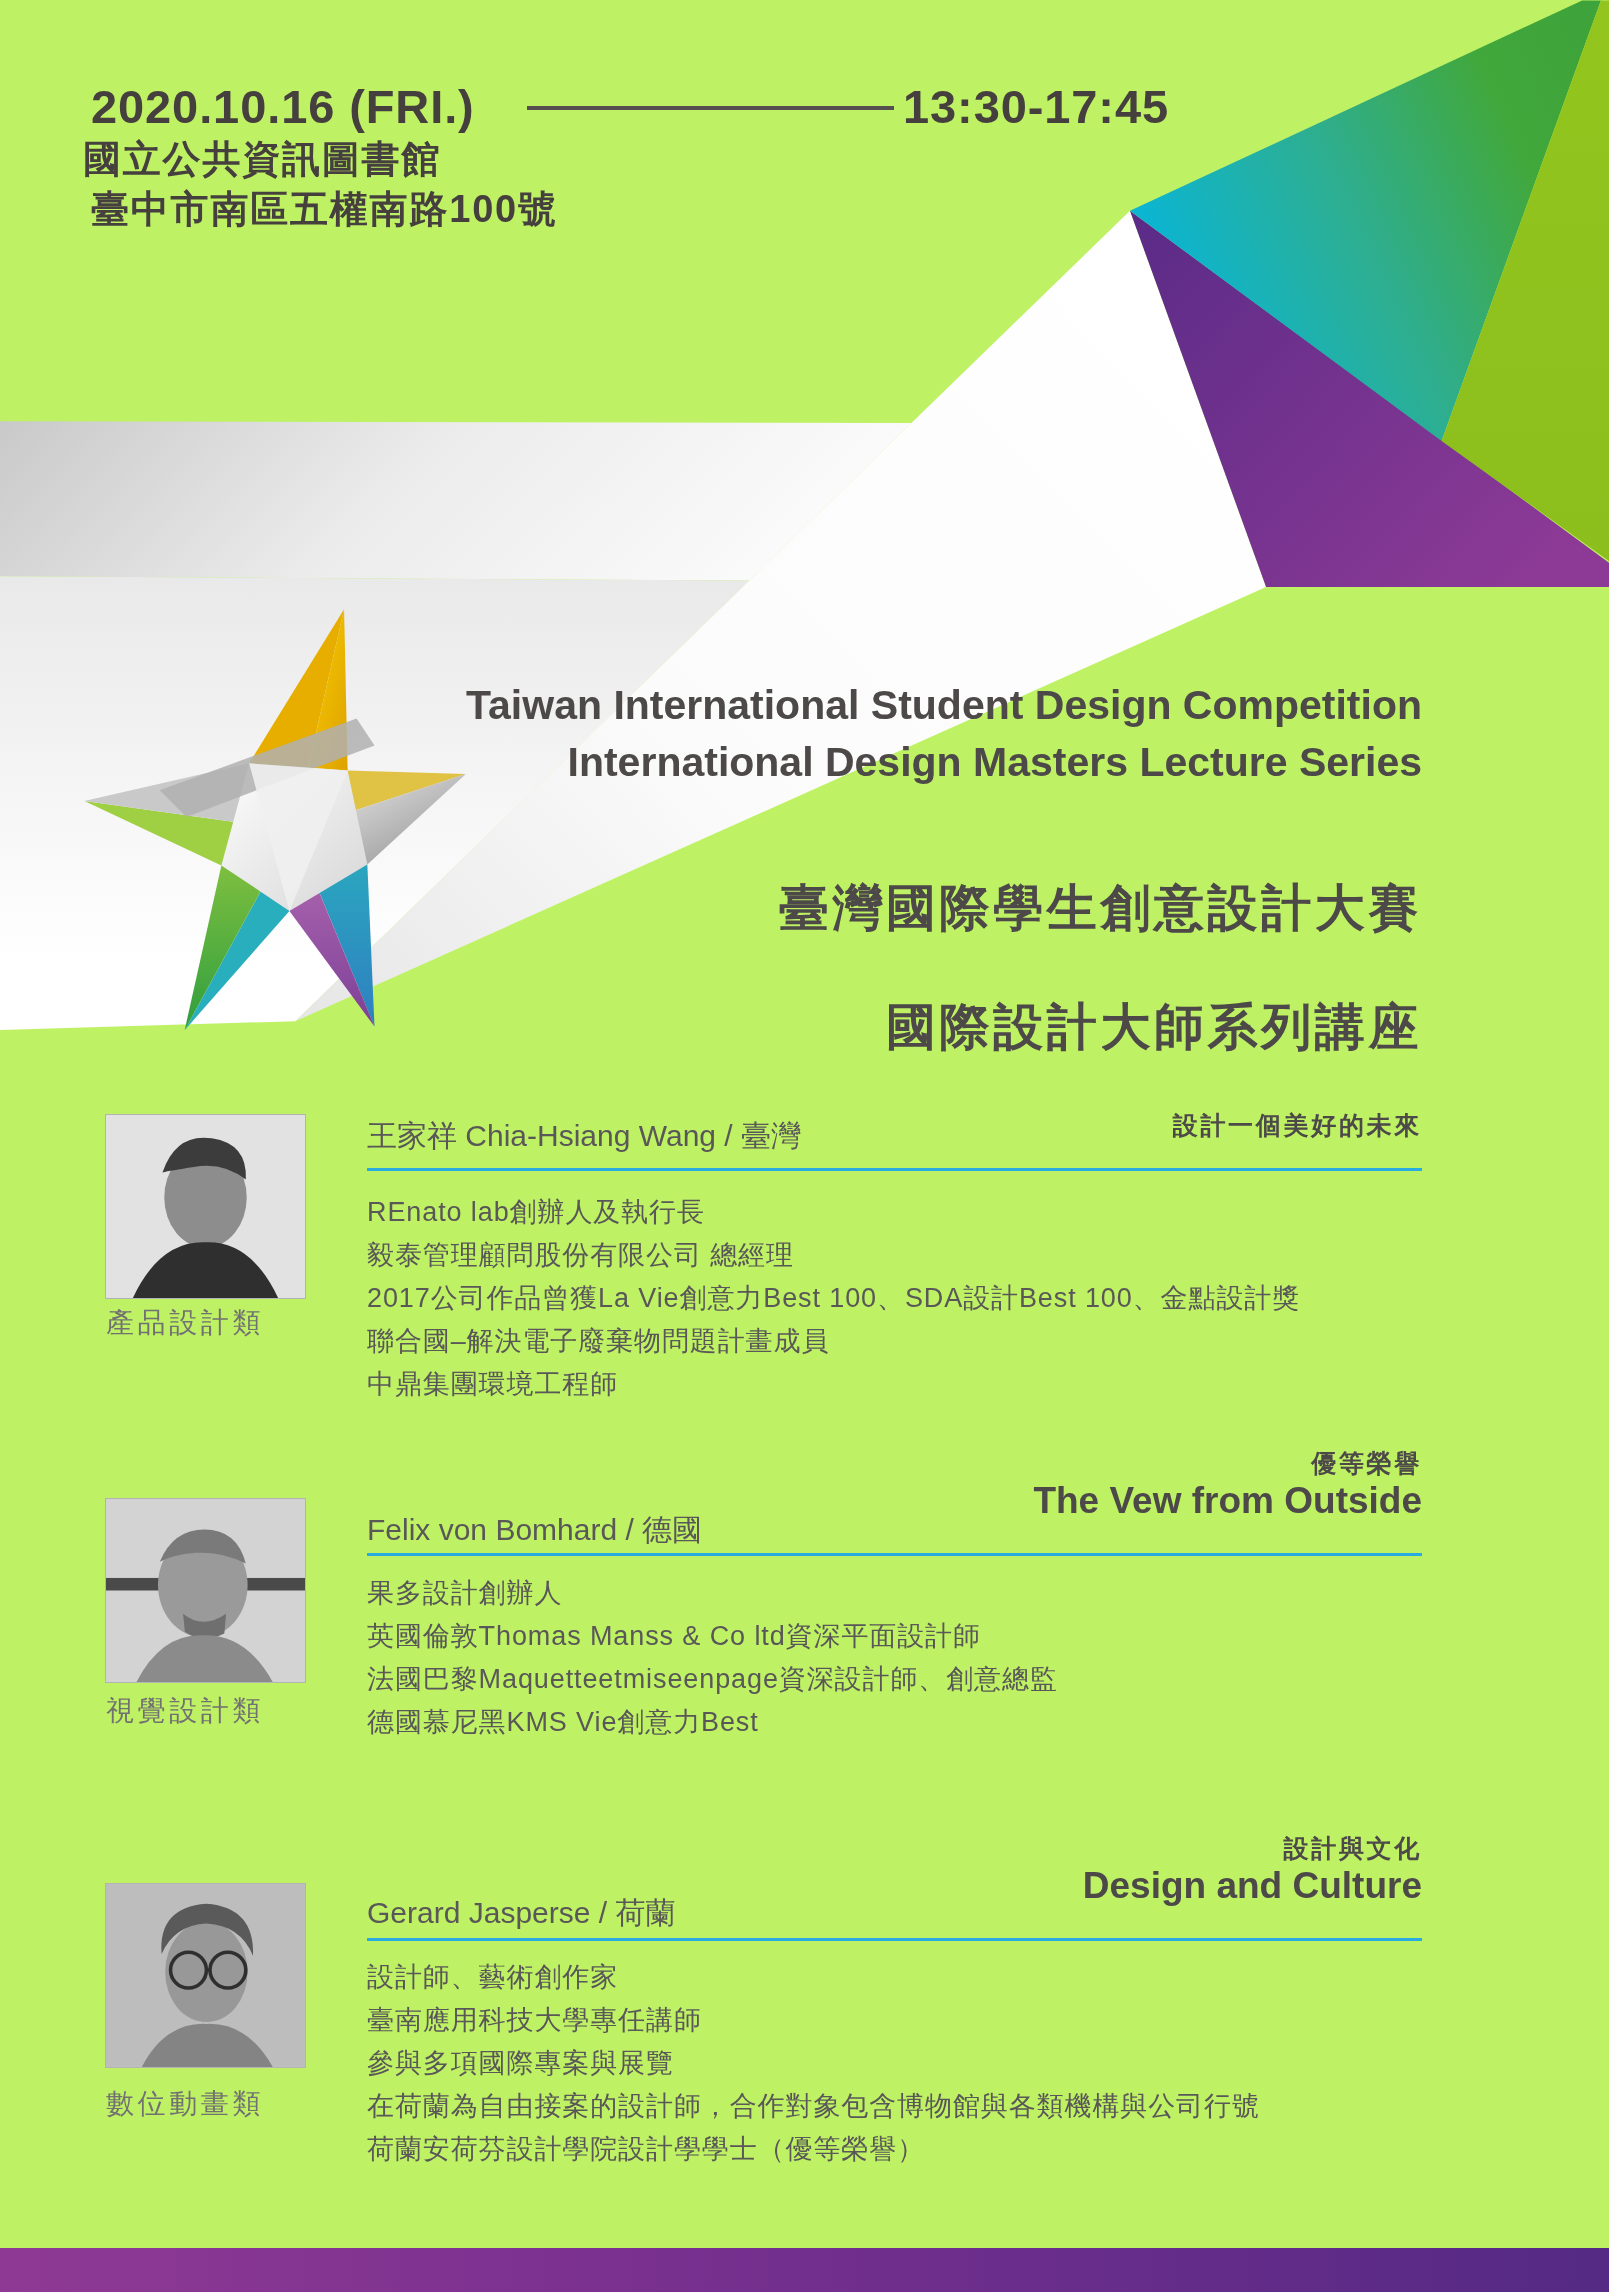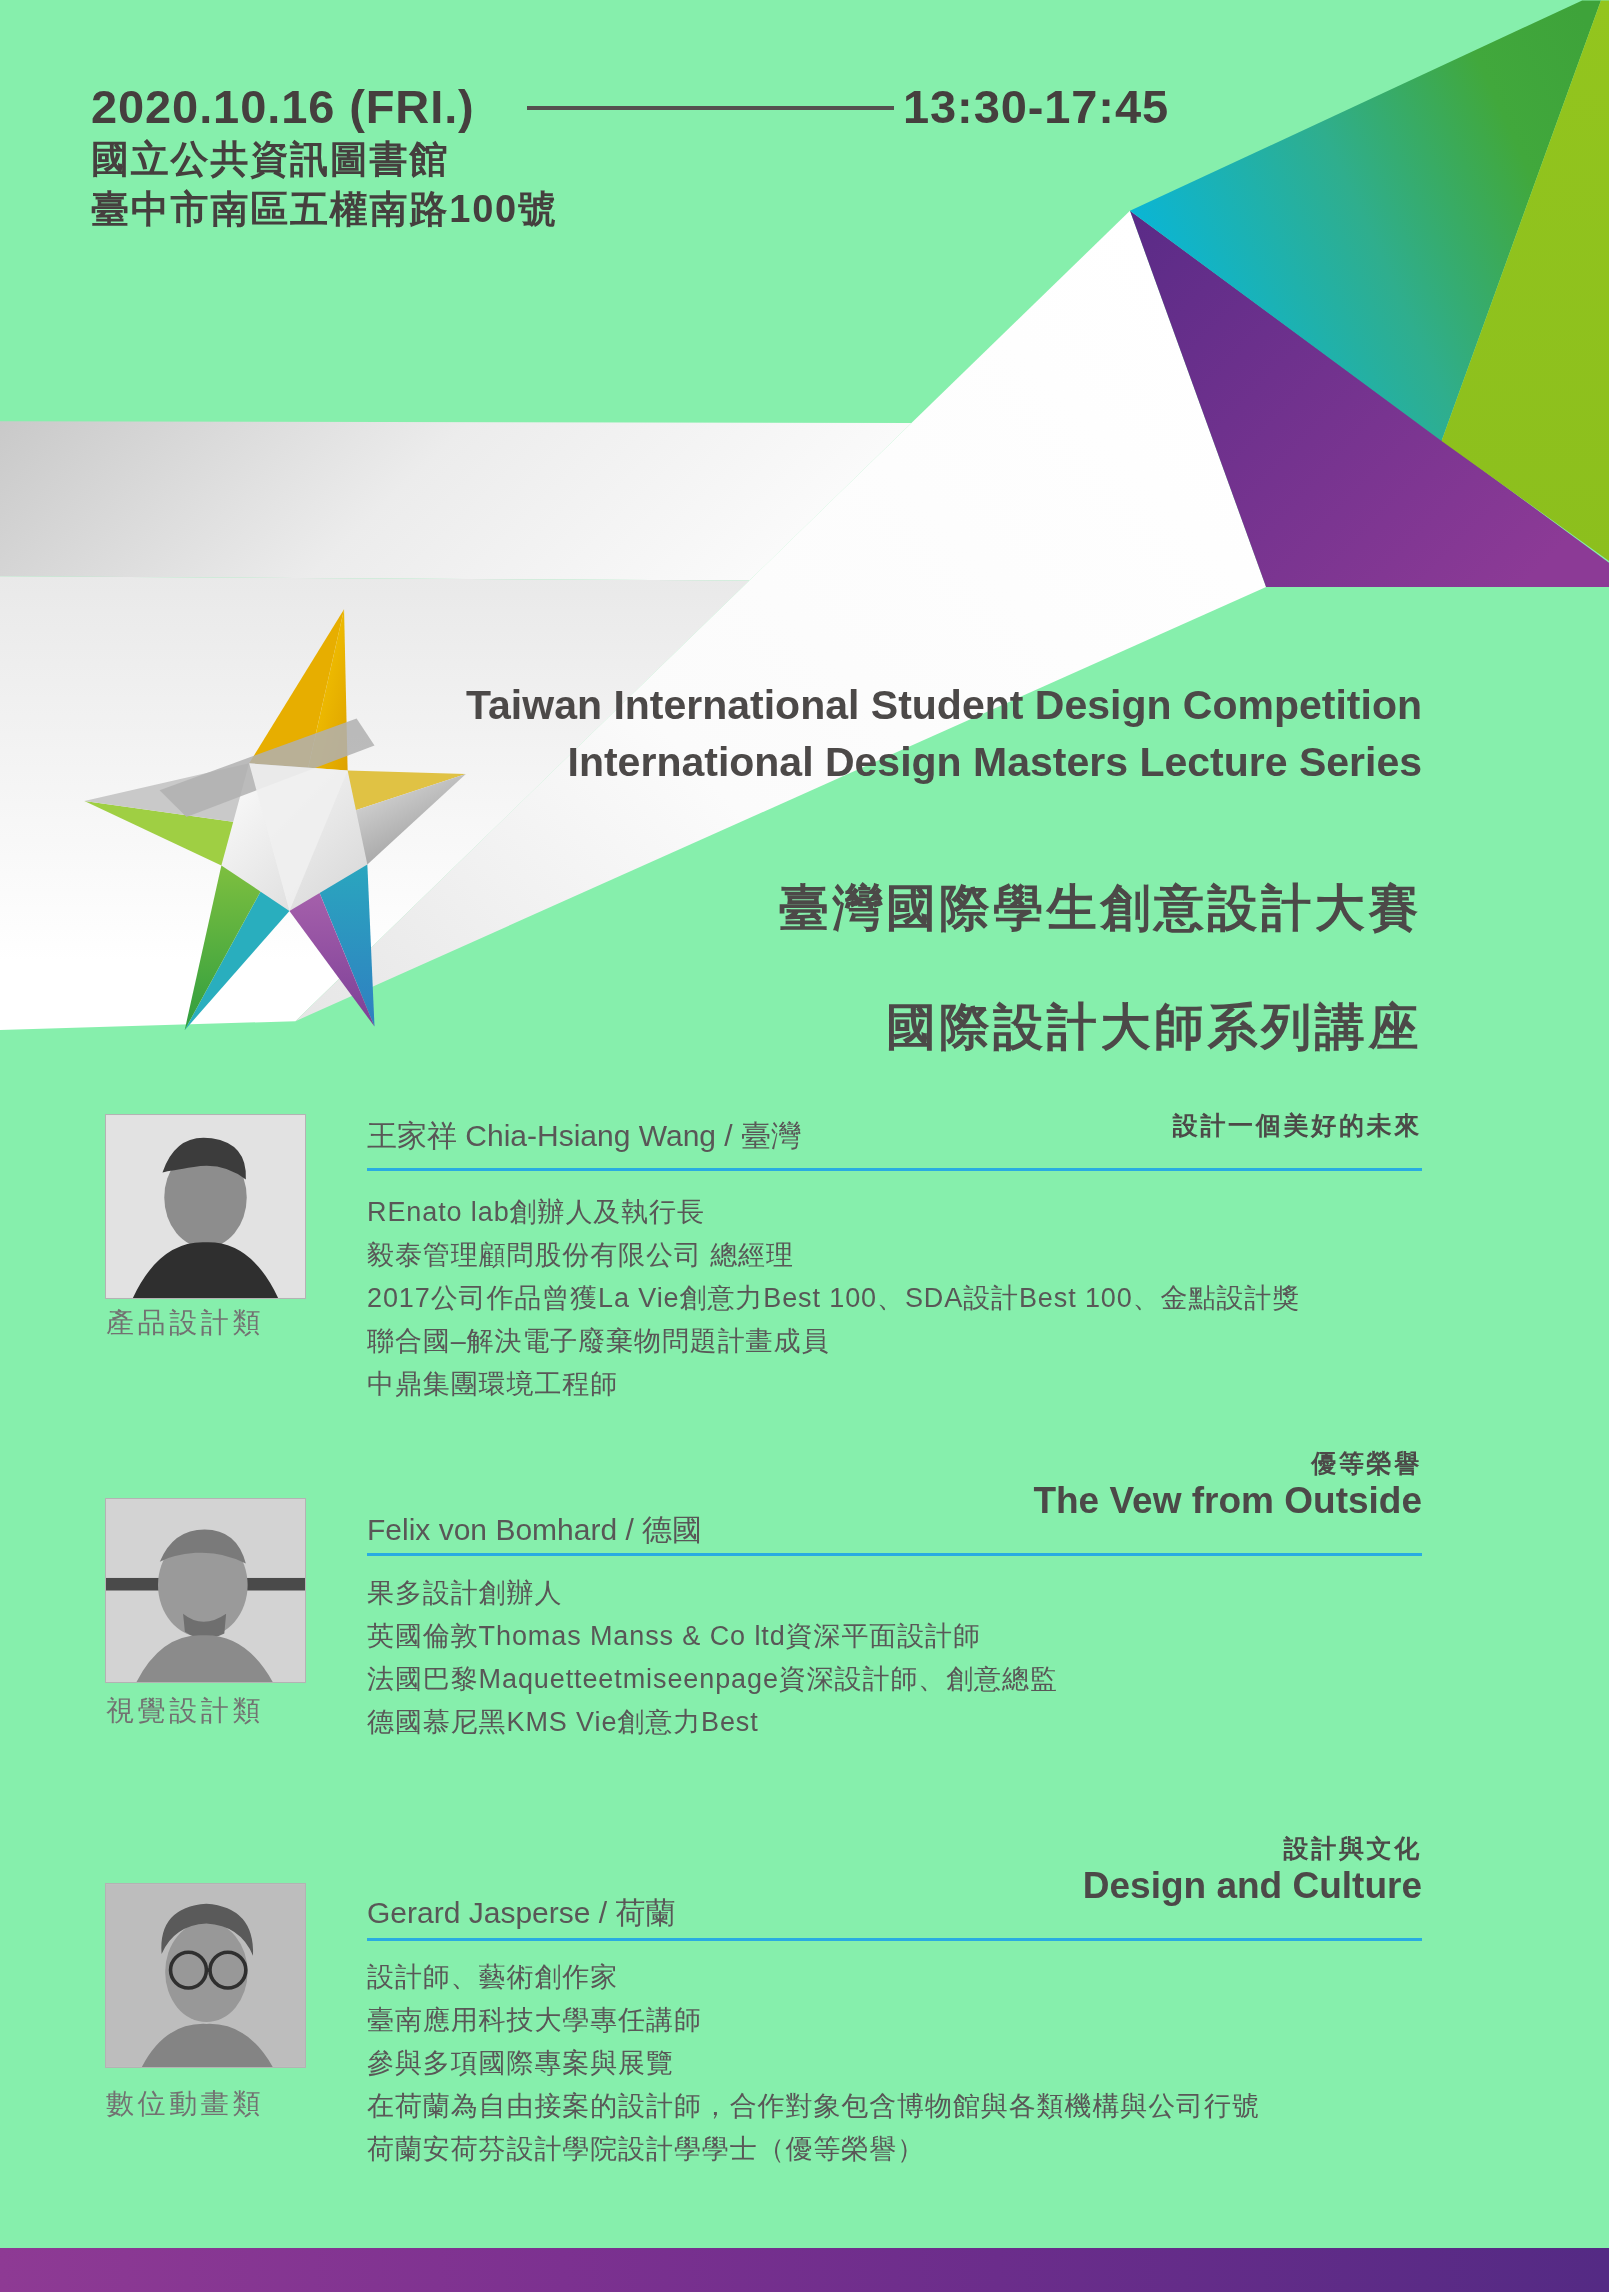--- a/index.html
+++ b/index.html
@@ -1,28 +1,28 @@
 <!DOCTYPE html>
 <html style="font-size:14.3px"><head>
 <meta charset="utf-8">
 <style>
   html,body{margin:0;padding:0;background:#888;}
   .poster{
-    position:relative;width:1609px;height:2293px;background:#86efac;
+    position:relative;width:1609px;height:2293px;background:#bef264;
     overflow:hidden;font-family:"Liberation Sans","DejaVu Sans",sans-serif;
     color:#595757;
   }
   .abs{position:absolute;}
   svg{display:block;}
 
   
   .date-text{left:91px;top:79px;font-size:47px;font-weight:bold;color:#453f3e;letter-spacing:0.9px;}
   .header-rule{left:527px;top:106px;width:367px;height:3.6px;background:#55504f;}
   .time-text{left:903px;top:79px;font-size:47px;font-weight:bold;color:#453f3e;letter-spacing:0.9px;}
-  .venue-text{left:91px;top:134px;font-size:38px;font-weight:bold;color:#453f3e;letter-spacing:1.8px;}
+  .venue-text{left:83px;top:134px;font-size:38px;font-weight:bold;color:#453f3e;letter-spacing:1.8px;}
   .address-text{left:91px;top:184px;font-size:38px;font-weight:bold;color:#453f3e;letter-spacing:1.8px;}
 
   
   .title-block{right:187px;top:677px;width:1075px;text-align:right;}
   .title-en{font-size:41px;font-weight:bold;color:#4c4948;line-height:57px;}
   .title-zh{font-size:50px;font-weight:bold;color:#4c4948;letter-spacing:3.6px;}
   .title-zh1{margin-top:84px;}
   .title-zh2{margin-top:52px;}
 
   

